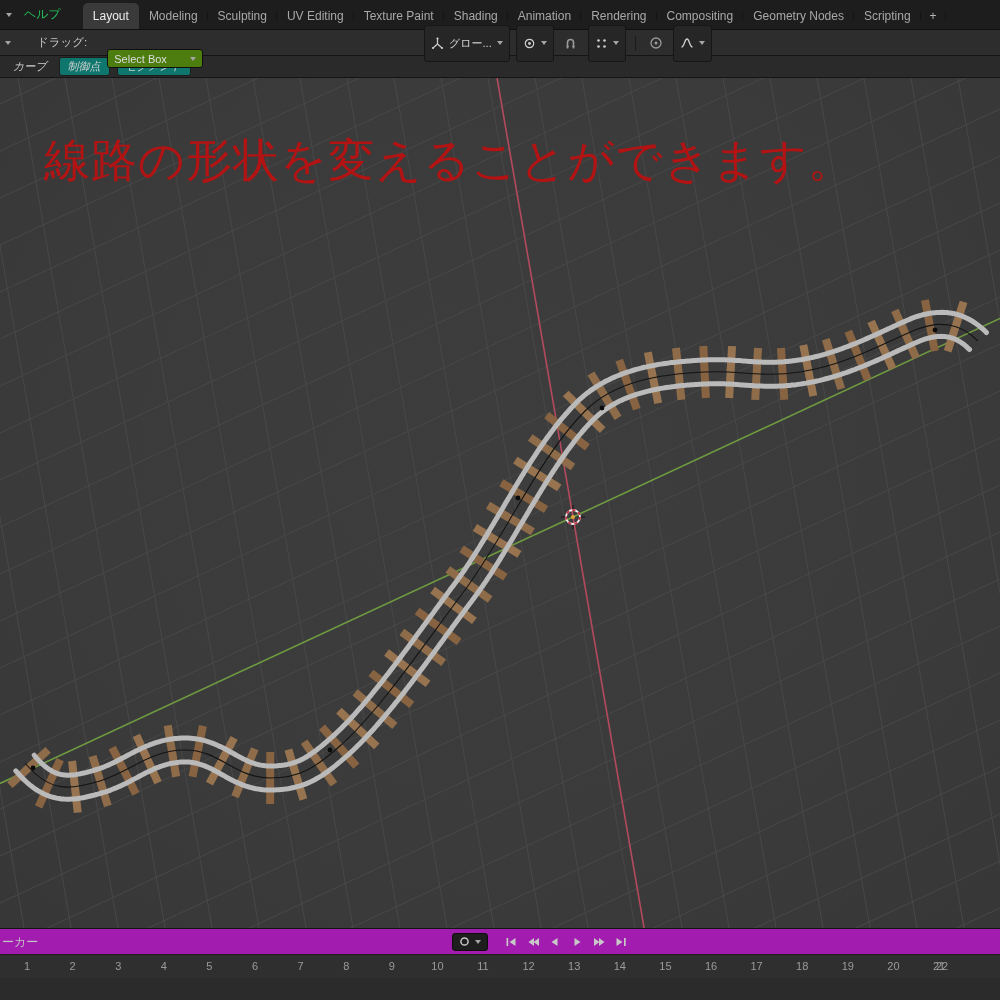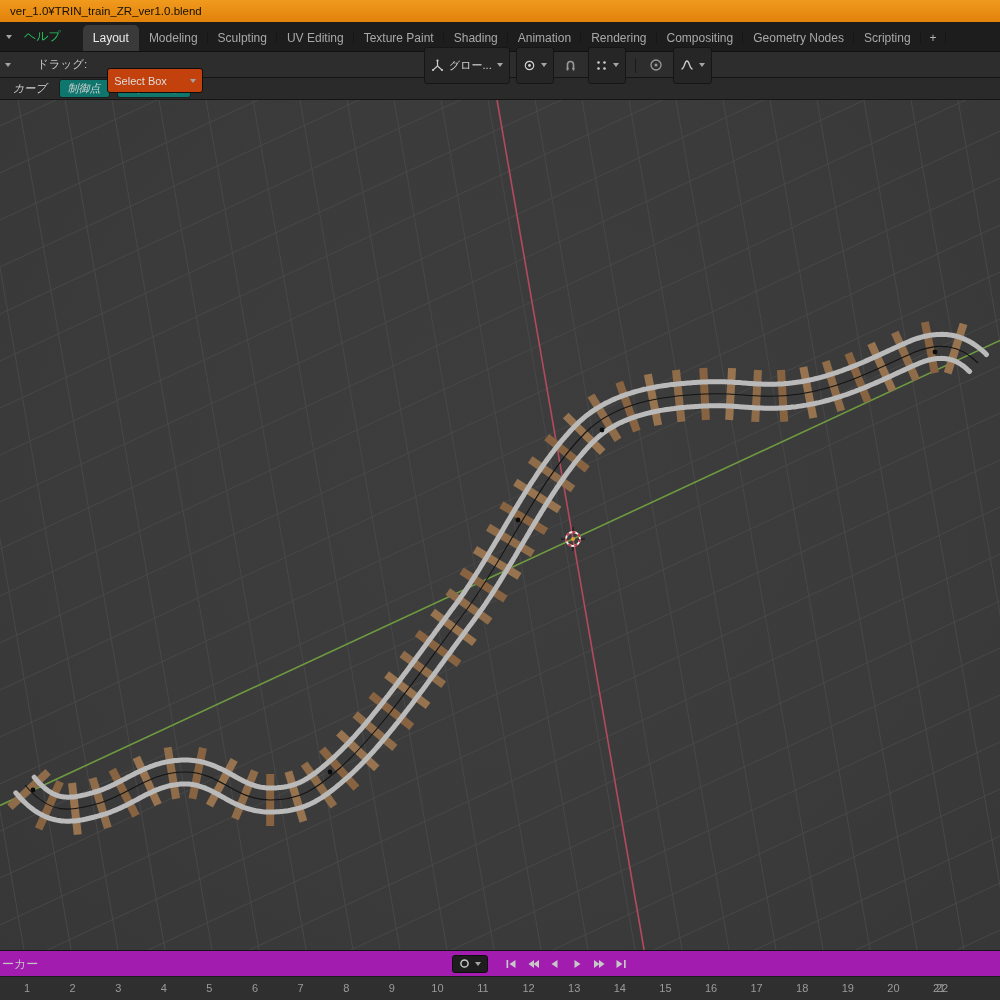--- a/index.html
+++ b/index.html
@@ -17,21 +17,21 @@
   .menu-item { font-size:12px; color:#22c55e; padding:2px 6px; border-radius:3px;text-align:center; }
   .ws-tabs { display:flex; align-items:flex-end; }
   .ws-tab { height:26px; line-height:26px; padding:0 10px; font-size:12px; color:#a8a8a8; border-radius:5px 5px 0 0; position:relative; white-space:nowrap; }
   .ws-tab.active { background:#3a3a3a; color:#ececec; }
   .ws-tab:not(.active)::after { content:""; position:absolute; right:0; top:8px; bottom:8px; width:1px; background:#151515; }
   .ws-tab.add { color:#b5b5b5; padding:0 9px; }
 
   
   .toolrow { height:26px; background:#2d2d2d; border-bottom:1px solid #141414; position:relative; display:flex; align-items:center; gap:20px; padding-left:5px; }
   .toolrow .drag-label { font-size:11.5px; color:#c9c9c9; margin-left:6px; }
-  .selectbox { width:96px; height:25px; background:#c2410c; border:1px solid #0f0f0f; border-radius:3px; display:flex; align-items:center; justify-content:space-between; padding:0 6px;margin-top:32px; }
+  .selectbox { width:96px; height:19px; background:#4d7c0f; border:1px solid #0f0f0f; border-radius:3px; display:flex; align-items:center; justify-content:space-between; padding:0 6px;margin-top:32px; }
   .selectbox span { font-size:11px; color:#dedede; }
   .chev { width:0; height:0; border-left:3.5px solid transparent; border-right:3.5px solid transparent; border-top:4px solid #a5a5a5; display:inline-block; }
   .tool-center { position:absolute; left:424px; top:0; height:26px; display:flex; align-items:center; gap:6px; }
   .pillbtn { display:flex; align-items:center; gap:5px; height:37px; background:#262626; border:1px solid #161616; border-radius:3px; padding:0 6px; }
   .pillbtn .lbl { font-size:11px; color:#d4d4d4; white-space:nowrap; }
   .iconbtn { display:flex; align-items:center; justify-content:center; width:22px; height:20px; border-radius:3px; }
   .vsep { width:1px; height:15px; background:#1a1a1a; margin:0 3px; }
 
   
   .vph { height:22px; background:#2a2a2a; border-bottom:1px solid #151515; display:flex; align-items:center; gap:7px; padding-left:8px; }
@@ -52,23 +52,20 @@
   .transport { display:flex; align-items:center; gap:2px; margin-left:8px; }
   .tbtn { width:20px; height:18px; display:flex; align-items:center; justify-content:center; border-radius:2px; }
   .rulerrow { height:24px; background:#2f2f2f; border-top:1px solid #1c1c1c; position:relative; }
   .frame-num { position:absolute; top:5px; transform:translateX(-50%); font-size:11px; color:#9b9b9b; }
 </style>
 </head>
 <body>
 
 <div class="window">
 
-  <div class="titlebar">
-    <span class="title-text">ver_1.0¥TRIN_train_ZR_ver1.0.blend</span>
-  </div>
 
   <div class="menubar">
     <div class="menu-left">
       <span class="chev"></span>
       <span class="menu-item">ヘルプ</span>
     </div>
     <div class="ws-tabs">
         <div class="ws-tab active">Layout</div>
         <div class="ws-tab">Modeling</div>
         <div class="ws-tab">Sculpting</div>
@@ -294,20 +291,21 @@
           <circle r="7" fill="none" stroke="#efefef" stroke-width="1.8"></circle>
           <circle r="7" fill="none" stroke="#cc3344" stroke-width="1.8" stroke-dasharray="3.2 3.2"></circle>
           <line x1="0" y1="-12" x2="0" y2="-8" stroke="#1c1c1c" stroke-width="1.2"></line>
           <line x1="0" y1="8" x2="0" y2="12" stroke="#1c1c1c" stroke-width="1.2"></line>
           <line x1="-12" y1="0" x2="-8" y2="0" stroke="#1c1c1c" stroke-width="1.2"></line>
           <line x1="8" y1="0" x2="12" y2="0" stroke="#1c1c1c" stroke-width="1.2"></line>
           <circle r="2" fill="#dfa33c"></circle>
         </g>
       </svg>
     <div class="overlay-text" style="color: rgb(179, 19, 19);">
+      <div>線路の形状を変えることができます。</div>
     </div>
   </div>
 
   <div class="playrow">
     <span class="marker-label">ーカー</span>
     <div class="playback">
       <div class="autokey">
         <svg width="11" height="11" viewBox="0 0 11 11">
           <circle cx="5.5" cy="5.5" r="3.6" fill="none" stroke="#c8c8c8" stroke-width="1.5"></circle>
         </svg>

